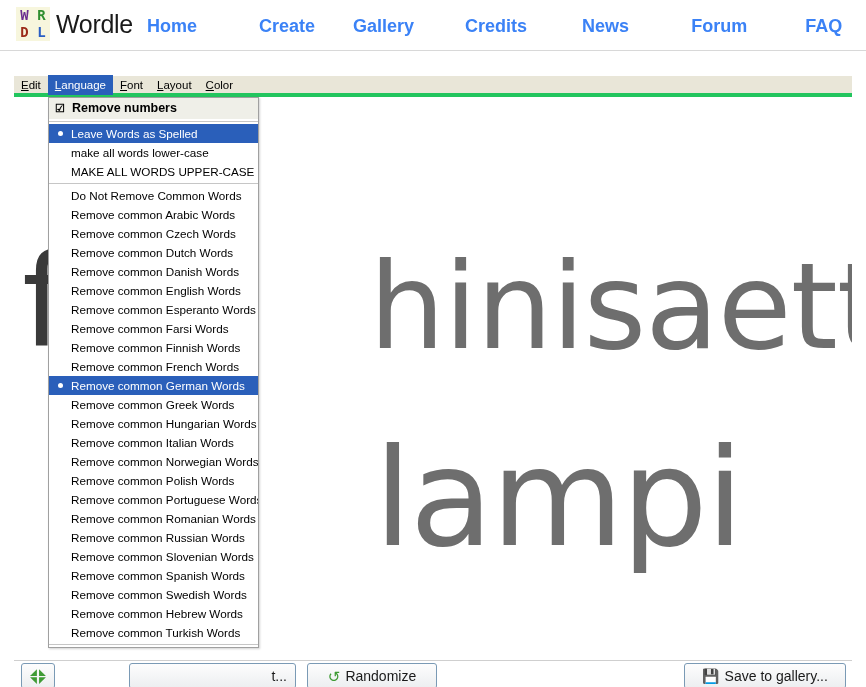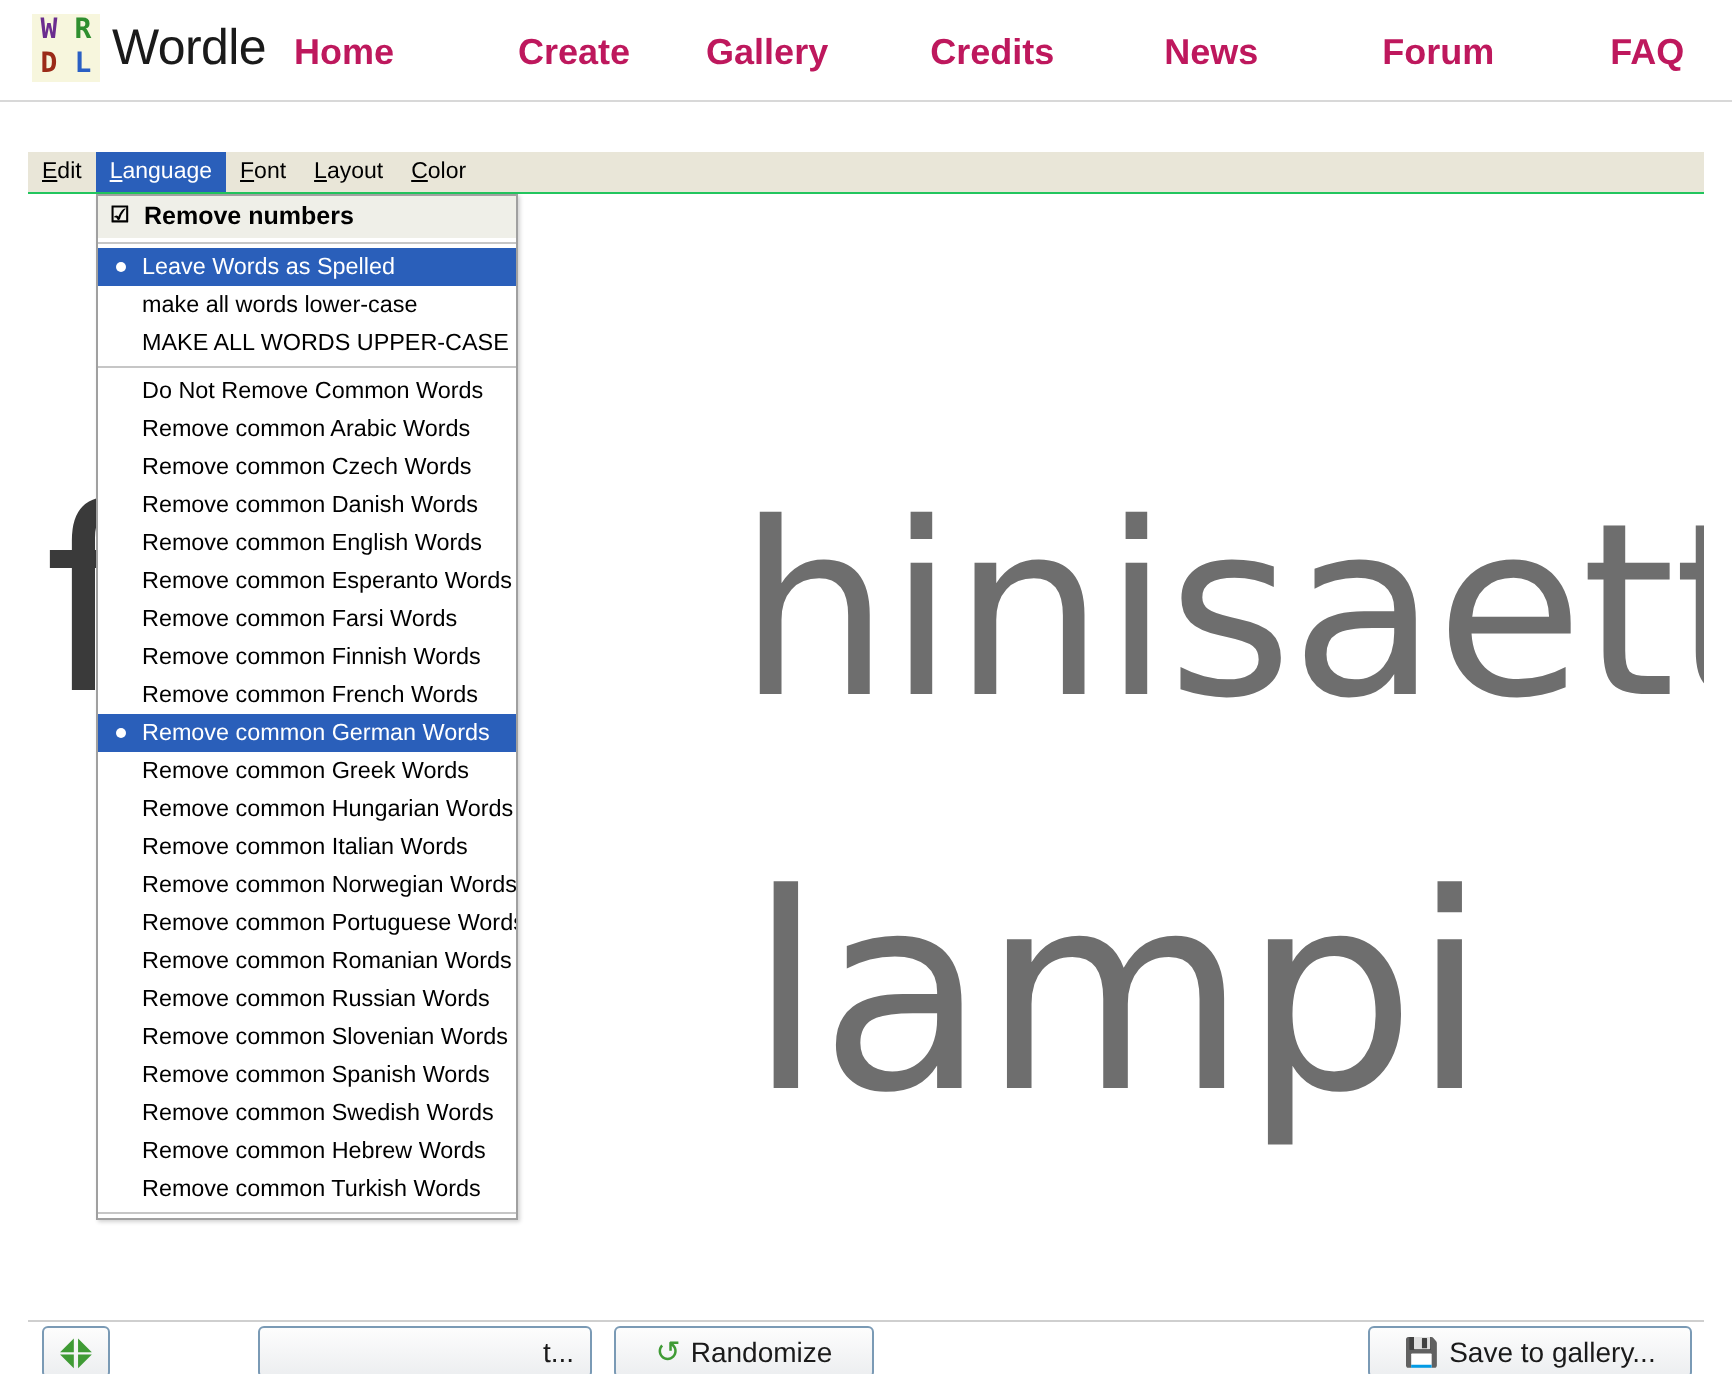--- a/index.html
+++ b/index.html
@@ -57,21 +57,21 @@
     letter-spacing: -0.3px;
   }
   #main-nav {
     position: absolute;
     left: 147px; top: 16px;
     display: flex;
   }
   .nav-item {
     font-size: 18px;
     font-weight: bold;
-    color: #be185d;
+    color: #3b82f6;
     text-decoration: none;
     cursor: pointer;
     white-space: nowrap;
   }
   .nav-item.n0 { margin-right: 62px; }
   .nav-item.n1 { margin-right: 38px; }
   .nav-item.n2 { margin-right: 51px; }
   .nav-item.n3 { margin-right: 55px; }
   .nav-item.n4 { margin-right: 62px; }
   .nav-item.n5 { margin-right: 58px; }
@@ -84,21 +84,21 @@
     height: 611px;
     background: #ffffff;
     box-sizing: border-box;
   }
   #menubar {
     position: absolute;
     left: 0; top: 0;
     width: 838px;
     height: 21px;
     background: #e9e6d8;
-    border-bottom: 1px solid #22c55e;
+    border-bottom: 4px solid #22c55e;
     box-sizing: border-box;
     display: flex;
     align-items: center;
   }
   .menu-title {
     font-size: 11.5px;
     color: #000000;
     padding: 3px 7px 3px 7px;
     cursor: default;
     line-height: 14px;
@@ -366,31 +366,33 @@
       <div class="dd-item"><span>make all words lower-case</span></div>
       <div class="dd-item"><span>MAKE ALL WORDS UPPER-CASE</span></div>
     </div>
 
   <div class="dd-sep"></div>
 
   <div id="lang-group">
       <div class="dd-item"><span>Do Not Remove Common Words</span></div>
       <div class="dd-item"><span>Remove common Arabic Words</span></div>
       <div class="dd-item"><span>Remove common Czech Words</span></div>
+      <div class="dd-item"><span>Remove common Dutch Words</span></div>
       <div class="dd-item"><span>Remove common Danish Words</span></div>
       <div class="dd-item"><span>Remove common English Words</span></div>
       <div class="dd-item"><span>Remove common Esperanto Words</span></div>
       <div class="dd-item"><span>Remove common Farsi Words</span></div>
       <div class="dd-item"><span>Remove common Finnish Words</span></div>
       <div class="dd-item"><span>Remove common French Words</span></div>
       <div class="dd-item selected"><span class="radio"></span><span>Remove common German Words</span></div>
       <div class="dd-item"><span>Remove common Greek Words</span></div>
       <div class="dd-item"><span>Remove common Hungarian Words</span></div>
       <div class="dd-item"><span>Remove common Italian Words</span></div>
       <div class="dd-item"><span>Remove common Norwegian Words</span></div>
+      <div class="dd-item"><span>Remove common Polish Words</span></div>
       <div class="dd-item"><span>Remove common Portuguese Words</span></div>
       <div class="dd-item"><span>Remove common Romanian Words</span></div>
       <div class="dd-item"><span>Remove common Russian Words</span></div>
       <div class="dd-item"><span>Remove common Slovenian Words</span></div>
       <div class="dd-item"><span>Remove common Spanish Words</span></div>
       <div class="dd-item"><span>Remove common Swedish Words</span></div>
       <div class="dd-item"><span>Remove common Hebrew Words</span></div>
       <div class="dd-item"><span>Remove common Turkish Words</span></div>
     </div>
 

